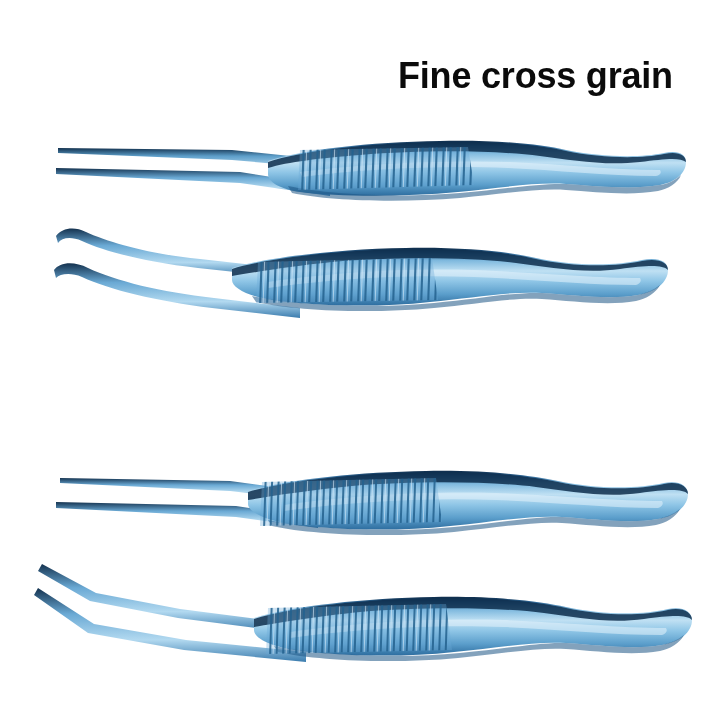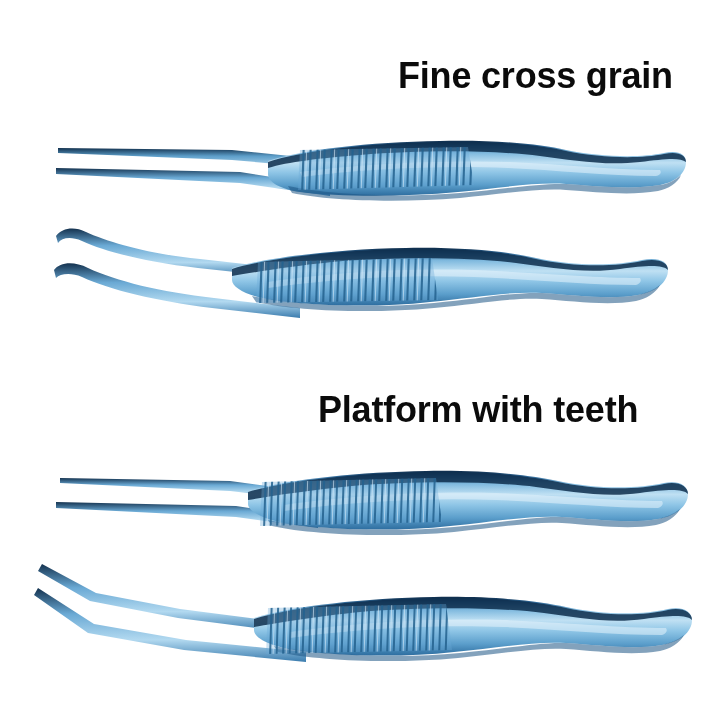--- a/index.html
+++ b/index.html
@@ -479,15 +479,14 @@
           <line x1="405" y1="596" x2="403" y2="658"></line>
           <line x1="418" y1="596" x2="416" y2="658"></line>
           <line x1="431" y1="596" x2="429" y2="658"></line>
         </g>
       </g>
     </svg>
   </div>
 
   <div class="label" id="label-fine-cross-grain">Fine cross grain</div>
 
-  <div class="label" id="label-platform-with-teeth">Platform with teeth</div>
 
 </div>
 
 </body></html>

